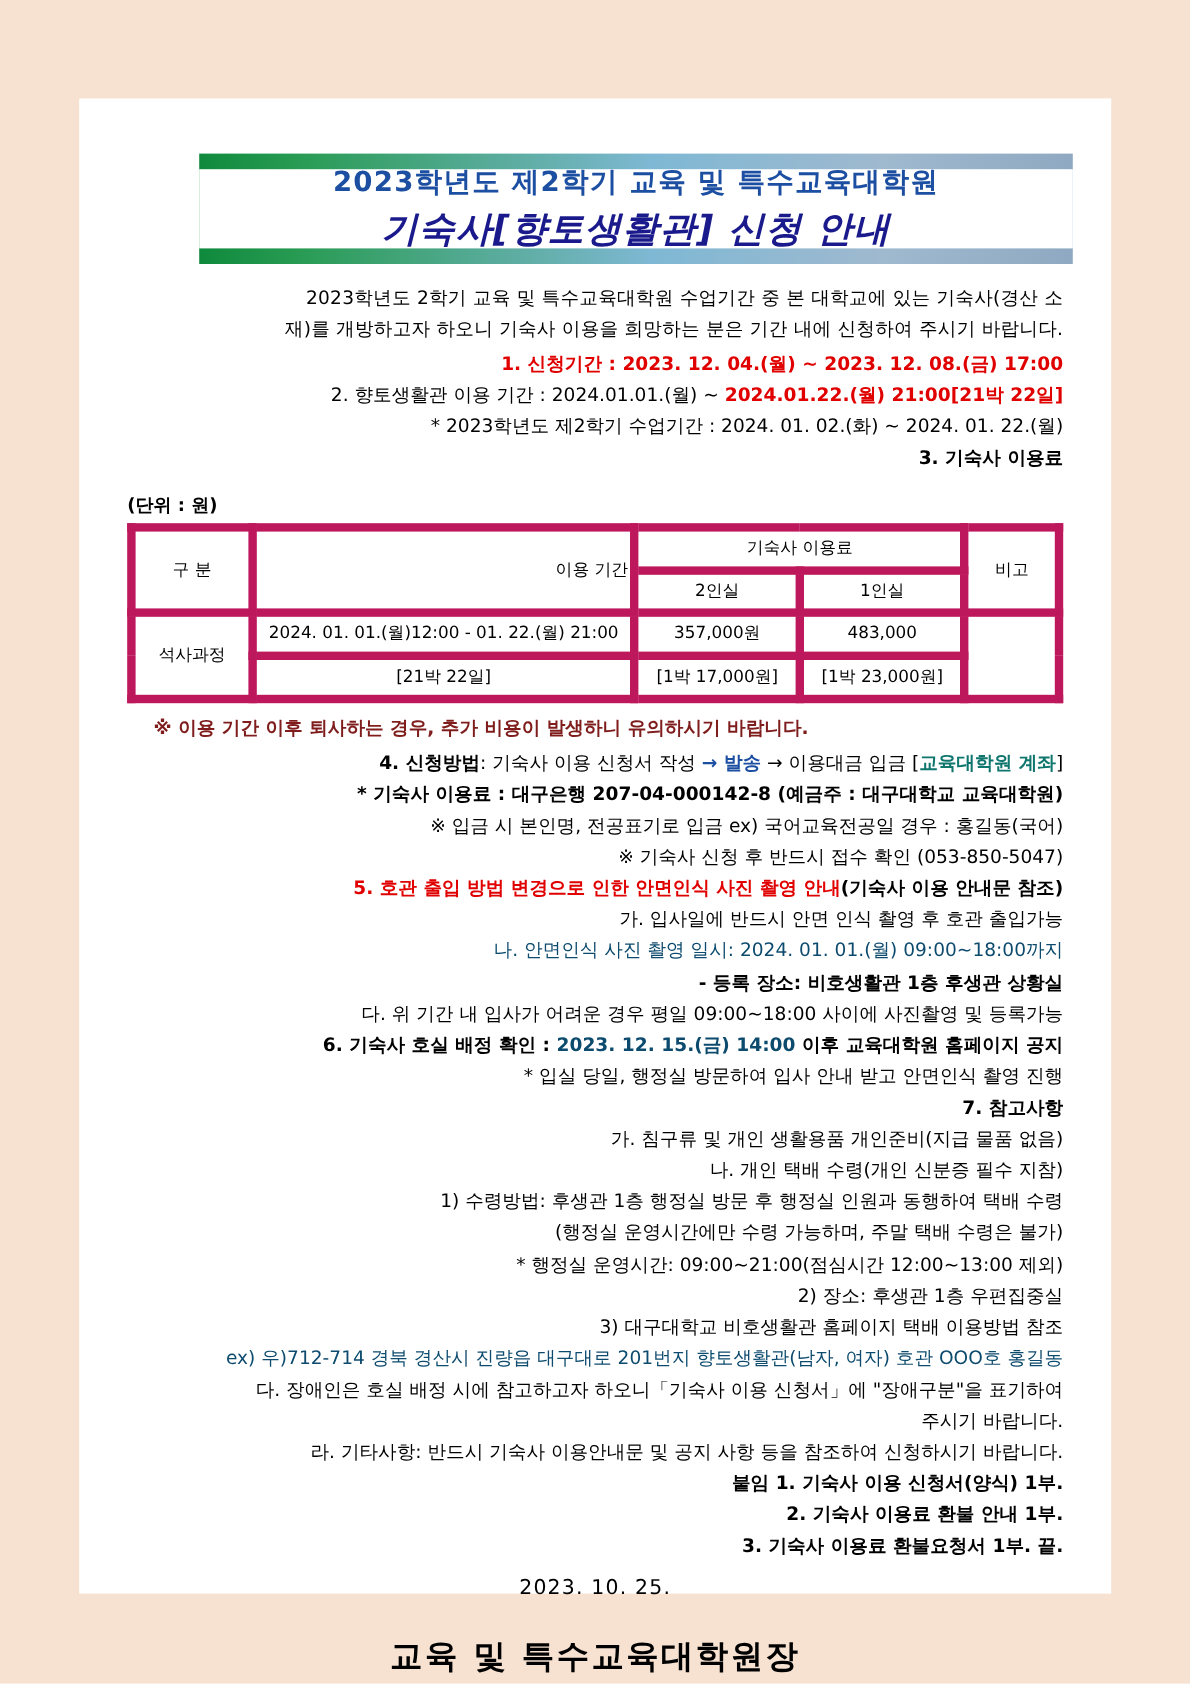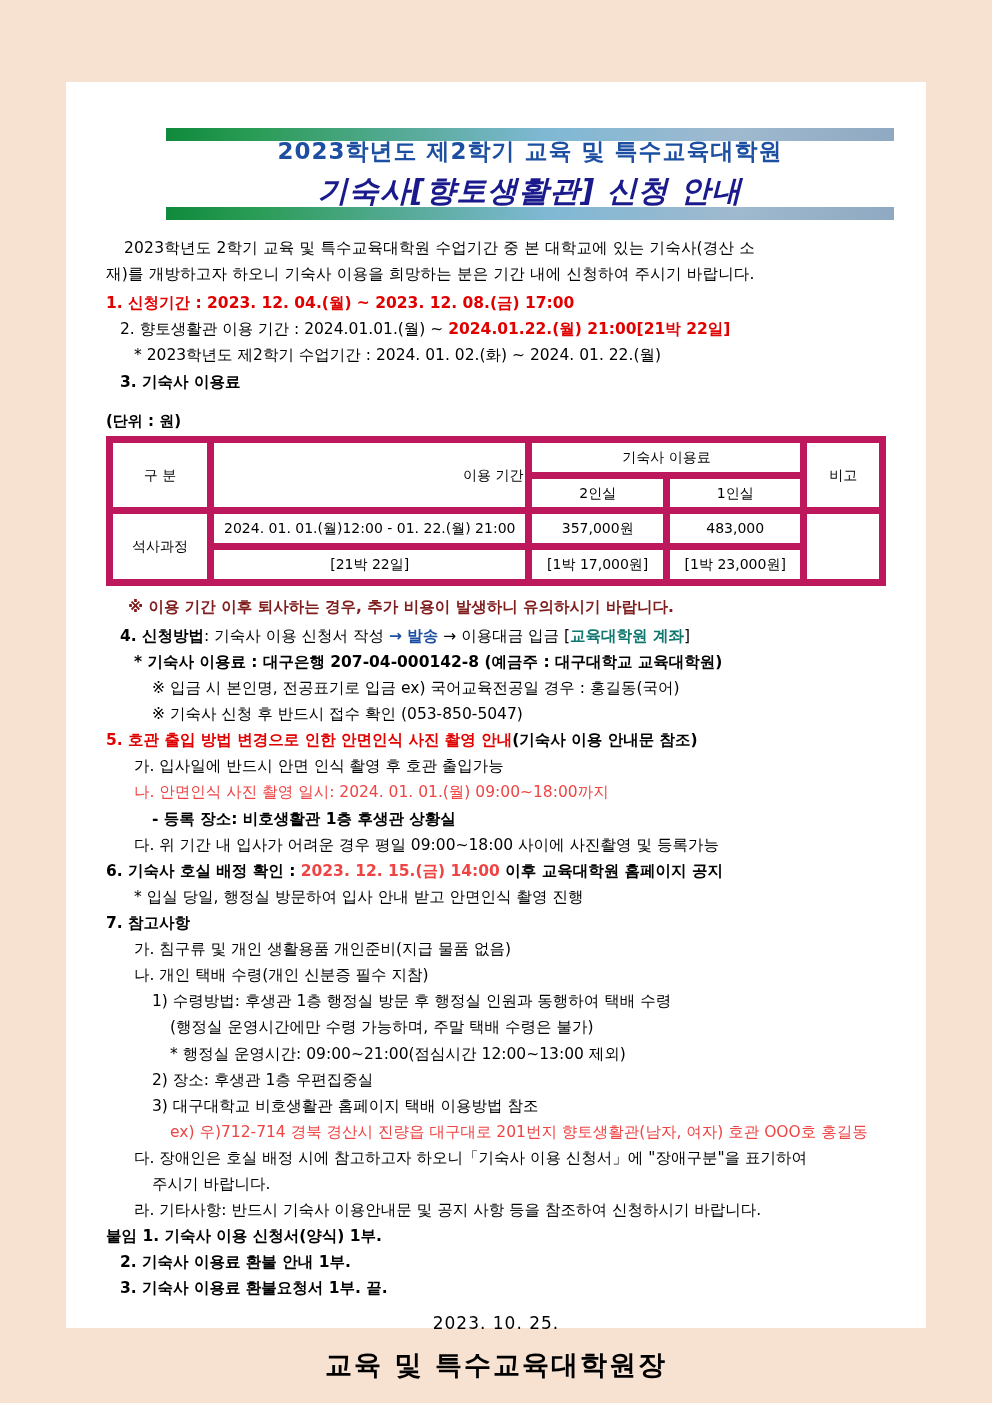--- a/index.html
+++ b/index.html
@@ -63,22 +63,22 @@
     color: #000;
     line-height: 1.62;
   }
   .p-intro {
     margin: 16px 0 4px 0;
     text-align: justify;
     text-justify: inter-ideograph;
     letter-spacing: 0.2px;
   }
   .p-intro .indent { margin-left: 18px; }
-  .line { margin: 1px 0; white-space: nowrap; }
-  .red { color: #ef4444; }
+  .line { margin: 1px 0; white-space: nowrap; text-align: right; }
+  .red { color: #0c4a6e; }
   .bold { font-weight: bold; }
   .b-red { color: #e00000; font-weight: bold; }
   .i1 { padding-left: 0px; }
   .i2 { padding-left: 14px; }
   .i3 { padding-left: 28px; }
   .i4 { padding-left: 46px; }
   .i5 { padding-left: 64px; }
   .unit {
     font-size: 15px;
     margin: 14px 10px 3px 0;
@@ -106,21 +106,21 @@
     text-align: center;
     font-size: 17px;
     margin-top: 8px;
     letter-spacing: 1px;
   }
   .footer-org {
     text-align: center;
     font-size: 27px;
     font-weight: bold;
     letter-spacing: 2px;
-    margin-top: 6px;
+    margin-top: 22px;
   }
 </style>
 </head>
 <body>
 
 <div class="page">
 
   <div class="banner">
     <div class="banner-inner">
       <div class="banner-line1">2023학년도 제2학기 교육 및 특수교육대학원</div>

